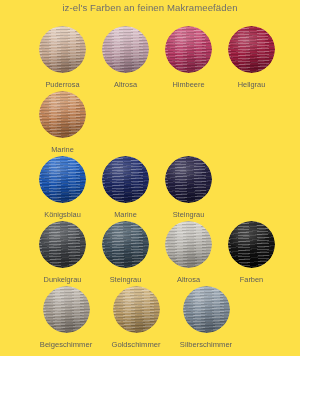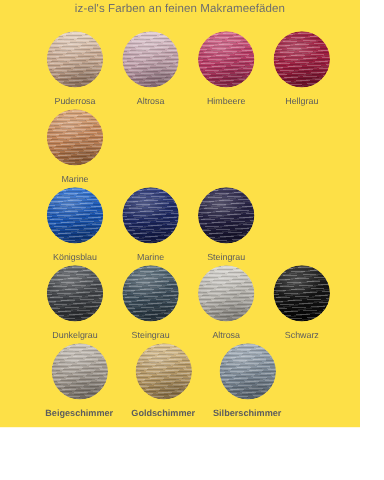--- a/index.html
+++ b/index.html
@@ -50,21 +50,20 @@
   .swatch-cell {
     width: 63px;
     display: flex;
     flex-direction: column;
     align-items: center;
   }
   .swatch-row.row-last .swatch-cell {
     width: 70px;
   }
   .swatch-row.row-last {
-    font-weight: bold;
   }
   .swatch-disc {
     width: 47px;
     height: 47px;
     border-radius: 50%;
     position: relative;
     overflow: hidden;
     flex: 0 0 auto;
   }
   .swatch-disc .base {
@@ -240,21 +239,21 @@
         </div>
         <div class="swatch-label">Altrosa</div>
       </div>
       <div class="swatch-cell">
         <div class="swatch-disc">
           <div class="base" style="background: linear-gradient(183deg, rgb(52, 52, 52) 0%, rgb(21, 21, 21) 38%, rgb(21, 21, 21) 62%, rgb(0, 0, 0) 100%);"></div>
           <div class="threads"></div>
           <div class="diag"></div>
           <div class="sheen"></div>
         </div>
-        <div class="swatch-label">Schwarz</div>
+        <div class="swatch-label">Farben</div>
       </div>
     </div>
 
     <div class="swatch-row row-last">
       <div class="swatch-cell">
         <div class="swatch-disc">
           <div class="base" style="background: linear-gradient(183deg, rgb(205, 199, 191) 0%, rgb(163, 155, 146) 38%, rgb(163, 155, 146) 62%, rgb(117, 109, 101) 100%);"></div>
           <div class="threads"></div>
           <div class="diag"></div>
           <div class="sheen"></div>

